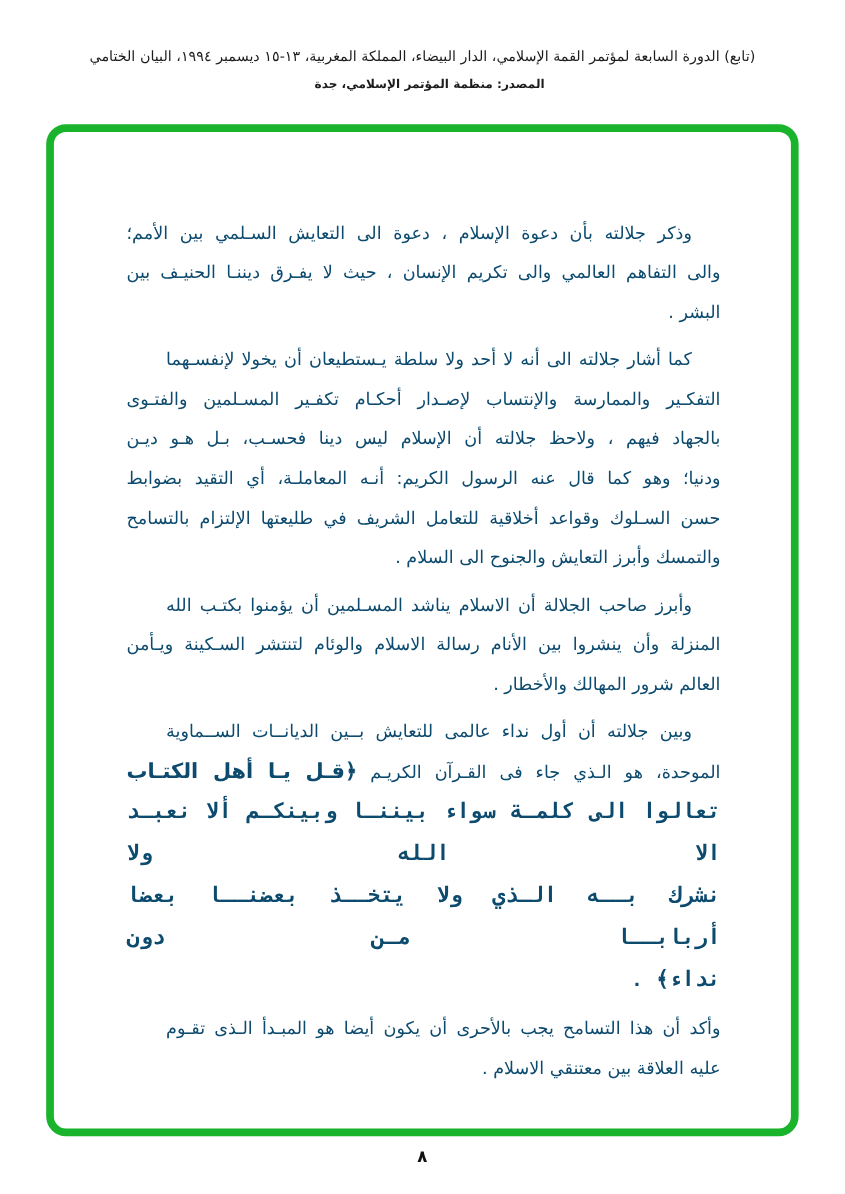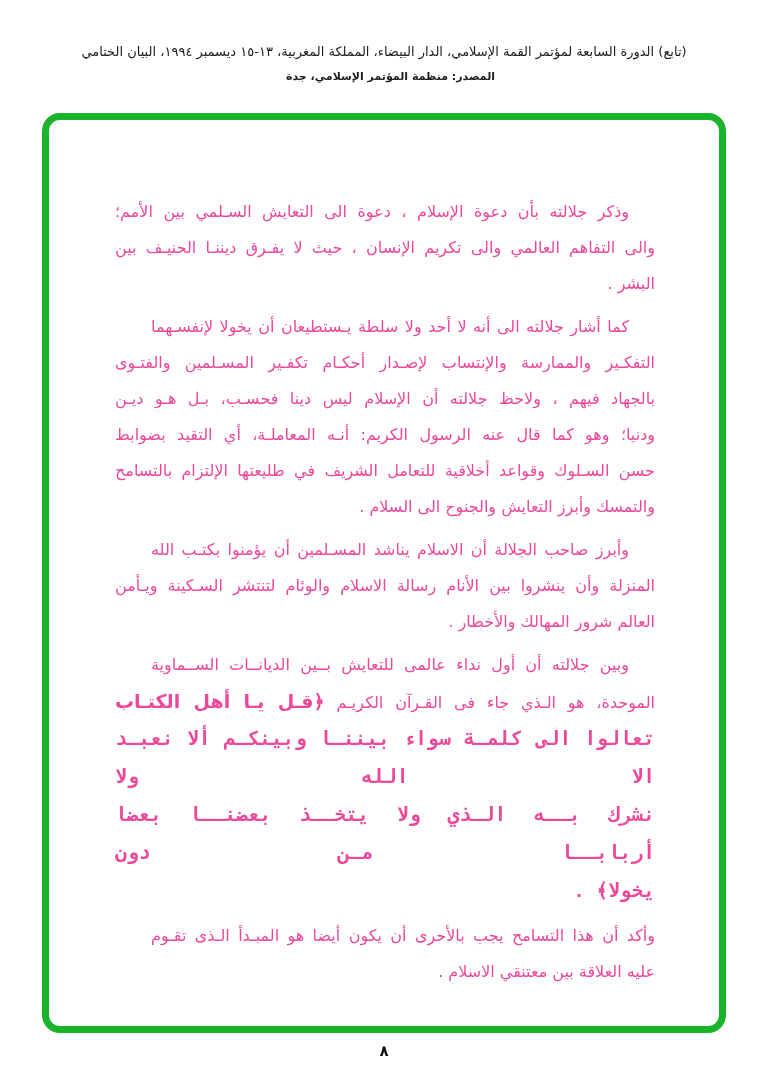--- a/index.html
+++ b/index.html
@@ -53,21 +53,21 @@
   }
   
   .text-block {
     position: absolute;
     top: 194px;
     left: 115px;
     width: 540px;
     direction: rtl;
     font-size: 16px;
     line-height: 36px;
-    color: #ec4899;
+    color: #0c4a6e;
   }
   .ln {
     text-align: justify;
     text-align-last: justify;
   }
   .ln.last {
     text-align: left;
     text-align-last: right;
   }
   .ln.indent {
@@ -129,21 +129,21 @@
     <div class="ln">المنزلة وأن ينشروا بين الأنام رسالة الاسلام والوئام لتنتشر السـكينة ويـأمن</div>
     <div class="ln last">العالم شرور المهالك والأخطار .</div>
 
     <div class="ln indent pstart">وبين جلالته أن أول نداء عالمى للتعايش بــين الديانــات الســماوية</div>
     <div class="ln">
       <span>الموحدة، هو الـذي جاء فى القـرآن الكريـم </span>
       <span class="q">﴿قـل يـا أهل الكتـاب</span>
     </div>
     <div class="ln quran">تعالوا الى كلمـة سواء بيننـا وبينكـم ألا نعبـد الا الله ولا</div>
     <div class="ln quran">نشرك بــه الـذي ولا يتخــذ بعضنــا بعضا أربابــا مـن دون</div>
-    <div class="ln quran last">يخولا﴾ .</div>
+    <div class="ln quran last">نداء﴾ .</div>
 
     <div class="ln pstart">وأكد أن هذا التسامح يجب بالأحرى أن يكون أيضا هو المبـدأ الـذى تقـوم</div>
     <div class="ln last">عليه العلاقة بين معتنقي الاسلام .</div>
   </div>
 
   <div class="page-number">٨</div>
 
 </div>
 
 </body></html>

